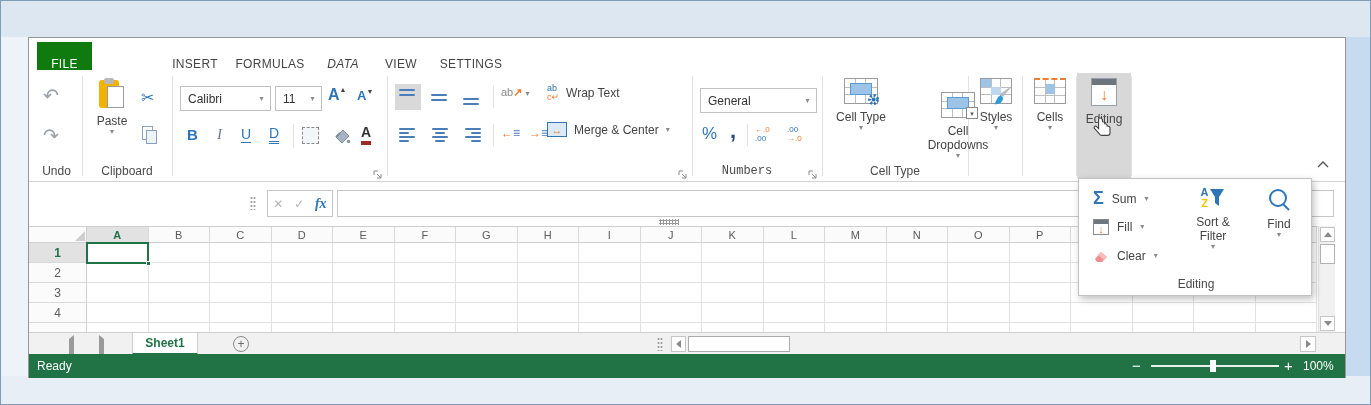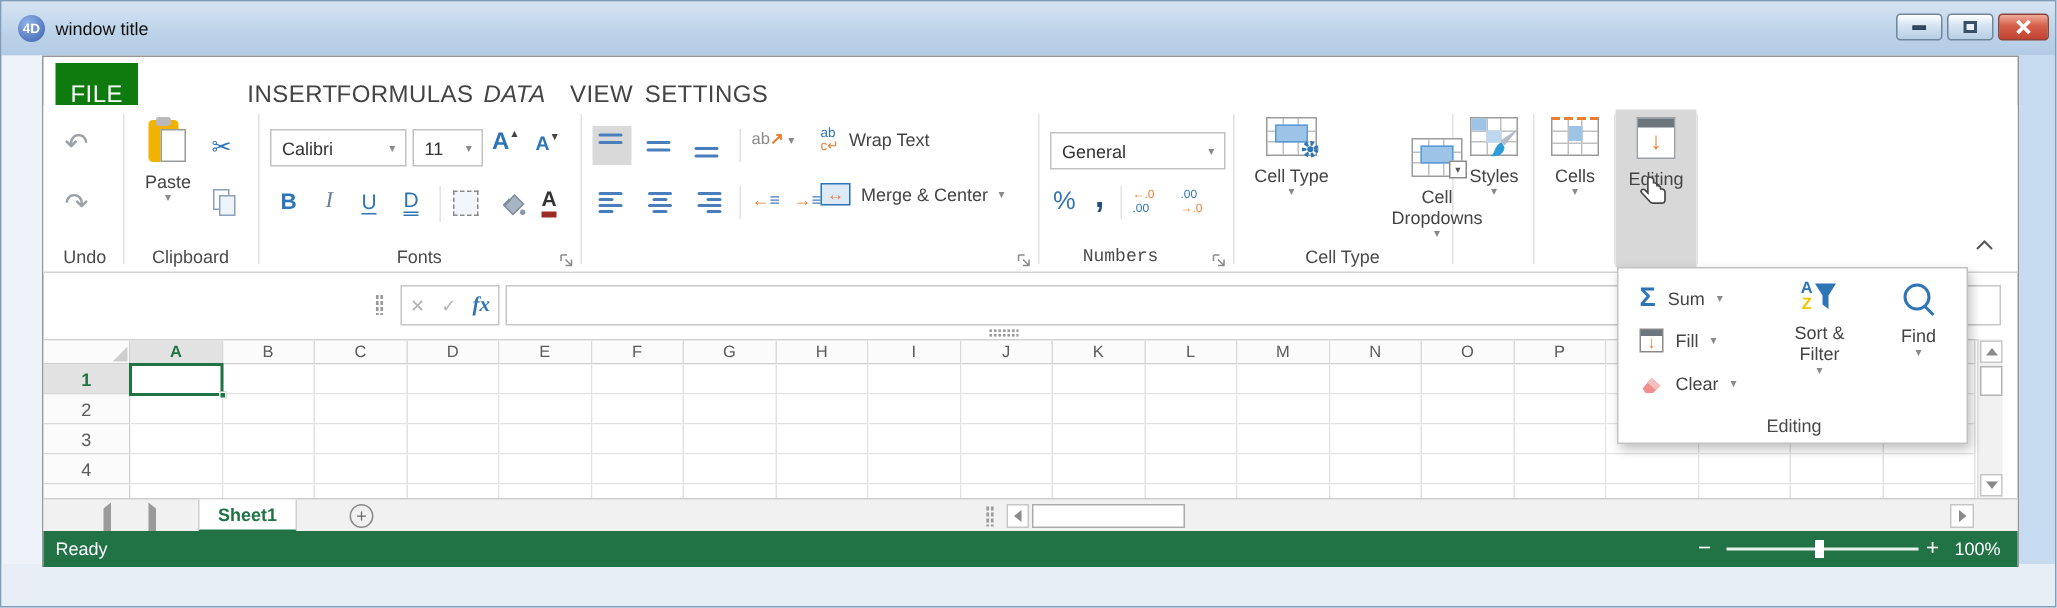--- a/index.html
+++ b/index.html
@@ -16,21 +16,21 @@
   .title-text { position:absolute; left:36px; top:11px; font-size:12px; color:#111; }
   .winbtn { position:absolute; top:8px; height:18px; border:1px solid #70869b; border-radius:3px;
     background:linear-gradient(#fdfeff,#d5e4f2 45%,#b7cee4); display:flex; align-items:center; justify-content:center; }
   .winbtn.close { background:linear-gradient(#f0ac9b,#d55f49 45%,#c04432); border-color:#8e4436; }
   .glyph-min { width:9px; height:3px; background:#39506b; border:1px solid #2c3f55; }
   .glyph-max { width:9px; height:8px; border:2px solid #39506b; background:#e8f1fa; }
   .client { position:absolute; left:27px; top:36px; width:1318px; height:341px; background:#fff; border:1px solid #979797; }
   .abs { position:absolute; }
   
   .tab { position:absolute; top:4px; height:43px; display:flex; align-items:center; justify-content:center;
-    font-size:16px; color:#444; letter-spacing:.3px; cursor:default; }
+    font-size:12px; color:#444; letter-spacing:.3px; cursor:default; }
   .tab.file { background:#0f7b0f; color:#fff; }
   .tab.active { background:#fff; border:1px solid #d4d4d4; border-bottom:none; color:#262626;margin-top:28px; }
   
   .ribbon { position:absolute; left:0; top:32px; width:100%; height:112px; background:#fff; border-bottom:1px solid #d2d2d2; }
   .vsep { position:absolute; top:6px; height:100px; width:1px; background:#e2e2e2; }
   .group-label { position:absolute; top:94px; font-size:12px; color:#4a4a4a; text-align:center; }
   .launcher { position:absolute; width:10px; height:10px; }
   .caret { color:#8a8a8a; font-size:8px; line-height:8px; }
   .combo { position:absolute; border:1px solid #c2c2c2; background:#fff; font-size:12px; color:#333; display:flex; align-items:center; }
   .combo .cv { flex:1; padding-left:7px; white-space:nowrap; }
@@ -82,35 +82,20 @@
   .panel { position:absolute; left:1049px; top:140px; width:234px; height:118px; background:#fff; border:1px solid #c3c3c3;
     box-shadow:2px 3px 7px rgba(0,0,0,.25); z-index:60; font-size:12px; color:#444; }
   .prow { position:absolute; display:flex; align-items:center; gap:8px; }
   .editing-hl { position:absolute; left:1048px; top:3px; width:54px; height:105px; background:#d8d8d8; }
   .serif-i { font-family:"Liberation Serif", serif; font-style:italic; }
 </style>
 </head>
 <body>
 
 <div class="window">
-  <div class="titlebar">
-    <div class="app-icon">4D</div>
-    <div class="title-text">window title</div>
-    <div class="winbtn" style="left:1263px;width:31px;">
-        <span class="glyph-min"></span>
-      </div>
-    <div class="winbtn" style="left:1297px;width:31px;">
-        <span class="glyph-max"></span>
-      </div>
-    <div class="winbtn close" style="left:1331px;width:34px;">
-      <svg width="10" height="10" viewBox="0 0 10 10">
-          <path d="M1 1 L9 9 M9 1 L1 9" stroke="#fff" stroke-width="2.4"></path>
-        </svg>
-    </div>
-  </div>
   <div class="frame-left"></div>
   <div class="frame-right"></div>
   <div class="frame-bottom"></div>
 
   <div class="client">
 
     <div class="tab file" style="left:8px;width:55px;">FILE</div>
     <div class="tab active" style="left:68px;width:58px;">HOME</div>
     <div class="tab" style="left:138px;width:56px;">INSERT</div>
     <div class="tab" style="left:202px;width:78px;">FORMULAS</div>
@@ -169,21 +154,20 @@
       <div class="vsep" style="left:264px;top:54px;height:24px;"></div>
       <div class="abs" style="left:273px;top:57px;width:17px;height:17px;border:1px dashed #8a8a8a;background:#f2f6fb;"></div>
       <div class="abs" style="left:303px;top:56px;">
         <svg width="20" height="20" viewBox="0 0 20 20">
           <path d="M4 11 L11 4 L17 10 L10 17 Z" fill="#a7b4c4" stroke="#7e8b9b"></path>
           <path d="M4 11 L8 7" stroke="#7e8b9b" stroke-width="2"></path>
           <circle cx="16.5" cy="15.5" r="1.8" fill="#8796a8"></circle>
         </svg>
       </div>
       <div class="abs" style="left:332px;top:54px;font-size:14px;font-weight:bold;color:#333;">A<span style="display:block;height:4px;background:#9c2b23;margin-top:1px;"></span></div>
-      <div class="group-label" style="left:143px;width:215px;">Fonts</div>
       <div class="launcher" style="left:344px;top:96px;">
         <svg width="10" height="10" viewBox="0 0 10 10">
             <path d="M1 1 H5 M1 1 V5 M4 4 L8 8 M8 4 V8 H4" stroke="#8a8a8a" fill="none"></path>
           </svg>
       </div>
 
       <div class="alnbox selected" style="left:366px;top:14px;">
         <span class="ln" style="width:16px"></span>
           <span class="ln" style="width:16px"></span>
           <span style="height:6px"></span>

